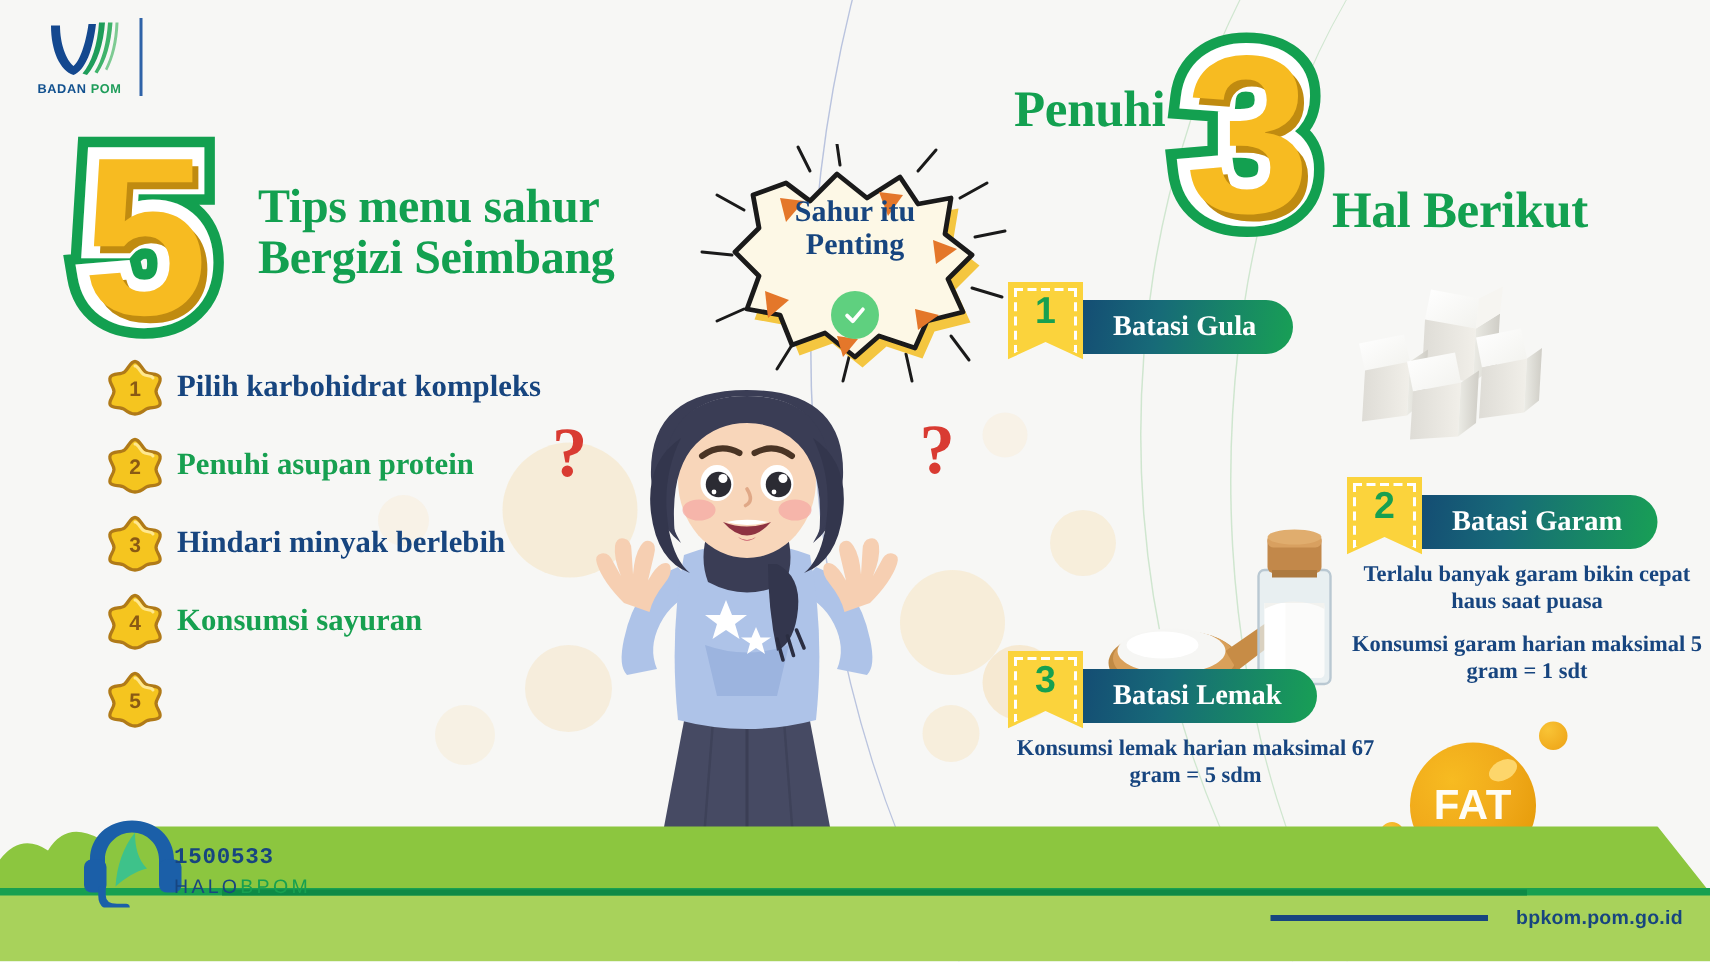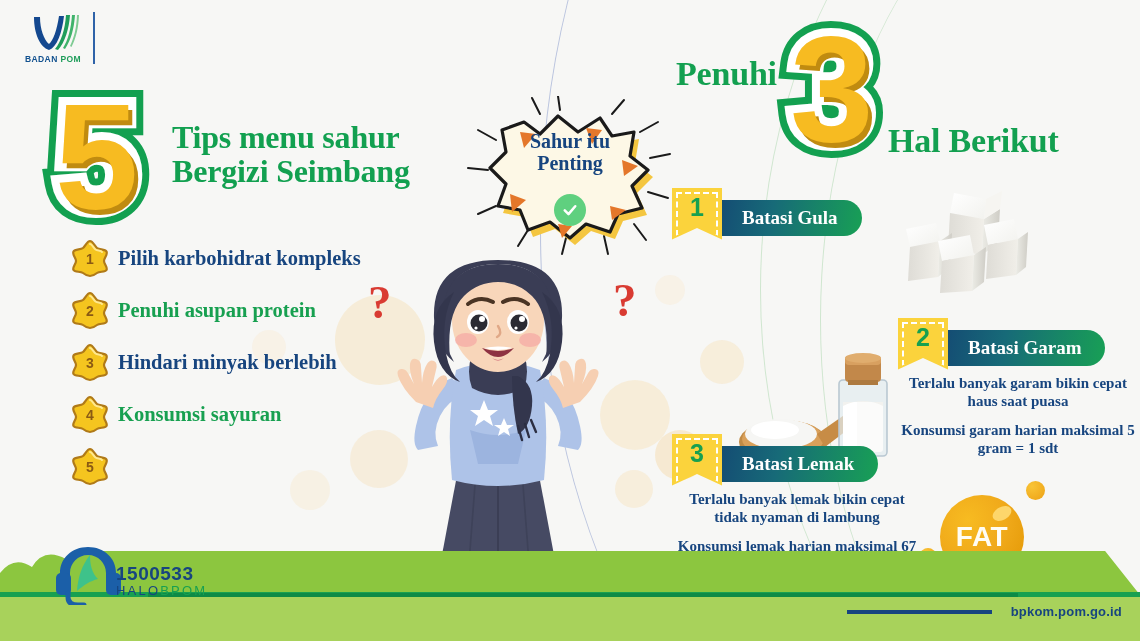--- a/index.html
+++ b/index.html
@@ -139,21 +139,21 @@
   }
 
   
   #footer { position:absolute; left:0; bottom:0; width:1140px; height:105px; }
   #bush-band { position:absolute; left:0; bottom:46px; width:1140px; height:44px; }
   #ground { position:absolute; left:0; bottom:0; width:1140px; height:46px; background:#a8d25b; }
   #green-line { position:absolute; left:0; bottom:44px; width:1140px; height:5px; background:#17a050; }
   #hotline { position:absolute; left:52px; bottom:36px; width:190px; height:62px; }
   #hotline-num {
     position:absolute; left:64px; top:20px;
-    font-family:Liberation Sans, sans-serif; font-size:19px; font-weight:bold;
+    font-family:Liberation Mono, monospace; font-size:15px; font-weight:bold;
     color:#17457f; letter-spacing:.5px;
   }
   #hotline-sub {
     position:absolute; left:64px; top:40px;
     font-family:"Liberation Sans", sans-serif; font-size:13px; font-weight:normal;
     letter-spacing:2.2px;
   }
   #hotline-sub .a { color:#17457f; }
   #hotline-sub .b { color:#17a050; }
   #site {
@@ -406,21 +406,20 @@
   </div>
 
   <div class="rblock" style="left:672px; top:446px; width:250px;">
     <div class="rbanner">
       <div class="ribbon">
         <span class="rnum">3</span>
       </div>
       <div class="rtab">Batasi Lemak</div>
     </div>
     <div class="rbody">
-      <p>Terlalu banyak lemak bikin cepat tidak nyaman di lambung</p>
       <p>Konsumsi lemak harian maksimal 67 gram = 5 sdm</p>
     </div>
   </div>
 
   <div class="fat-bub" style="left:1026px;top:481px;width:19px;height:19px;"></div>
   <div class="fat-bub" style="left:920px;top:548px;width:16px;height:16px;"></div>
   <div class="fat-bub" style="left:1011px;top:556px;width:18px;height:18px;"></div>
   <div id="fat-drop">
     <div class="gloss"></div>
     <div id="fat-label">FAT</div>

